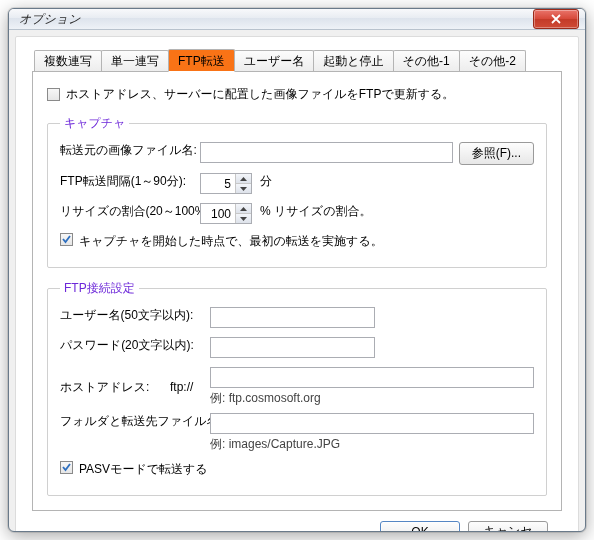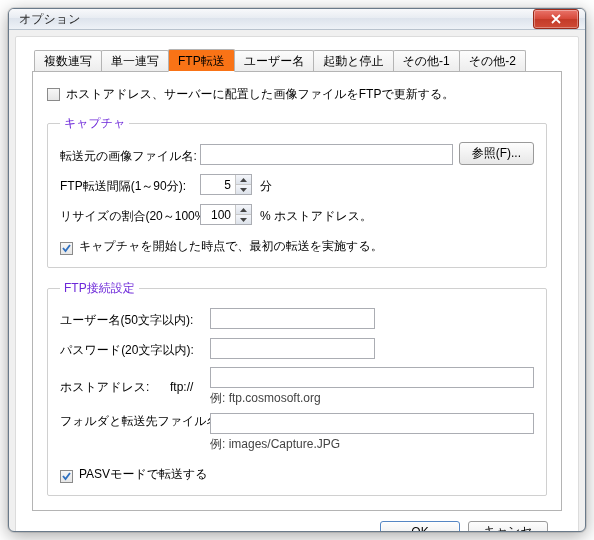--- a/index.html
+++ b/index.html
@@ -24,21 +24,21 @@
     flex-direction: column;
   }
   .titlebar {
     height: 30px;
     background: linear-gradient(to bottom, #f8f9fb 0%, #e8ecf2 45%, #dde3ec 46%, #eef2f7 100%);
     border-bottom: 1px solid #b8c2cd;
     display: flex;
     align-items: center;
     padding: 0 2px 0 10px;
   }
-  .title-text { flex: 1; color: #2a2a2a; }
+  .title-text { flex: 1; color: #2a2a2a; font-style: italic; }
   .close-btn {
     width: 46px;
     height: 20px;
     margin-right: 4px;
     border-radius: 3px;
     border: 1px solid #9a2a1a;
     background: linear-gradient(to bottom, #e9746a 0%, #d7493a 49%, #c33a28 50%, #cf4a36 100%);
     color: #fff;
     display: flex;
     align-items: center;
@@ -112,21 +112,21 @@
   .checkbox.checked svg { position:absolute; left:0; top:0; }
   fieldset {
     border: 1px solid #d0d0d0;
     border-radius: 2px;
     margin: 12px 0 0 0;
     padding: 10px 12px 12px 12px;
   }
   legend { padding: 0 4px; color: #6d28d9; }
   .form-row {
     display: flex;
-    align-items: flex-end;
+    align-items: flex-start;
     margin-bottom: 8px;
     min-height: 22px;
   }
   .form-row:last-child { margin-bottom: 0; }
   .label { white-space: nowrap; }
   .lbl-col1 { width: 140px; }
   .lbl-col2 { width: 150px; }
   input.text {
     font-family: inherit;
     font-size: 12px;
@@ -263,21 +263,21 @@
                   </svg>
                 </div>
               <div class="spin-btn">
                   <svg width="7" height="4">
                     <path d="M0 0 L3.5 4 L7 0 Z" fill="#444"></path>
                   </svg>
                 </div>
             </div>
           </div>
           <span style="width:8px"></span>
-          <span class="label">% ホストアドレス。</span>
+          <span class="label">% リサイズの割合。</span>
         </div>
 
         <div class="form-row" style="margin-bottom:0">
           <div class="checkbox checked">
             <svg width="11" height="11" viewBox="0 0 11 11">
                 <path d="M2 5 L4.5 8 L9 2" stroke="#2e6fbf" stroke-width="1.8" fill="none"></path>
               </svg>
           </div>
           <span class="label">キャプチャを開始した時点で、最初の転送を実施する。</span>
         </div>

